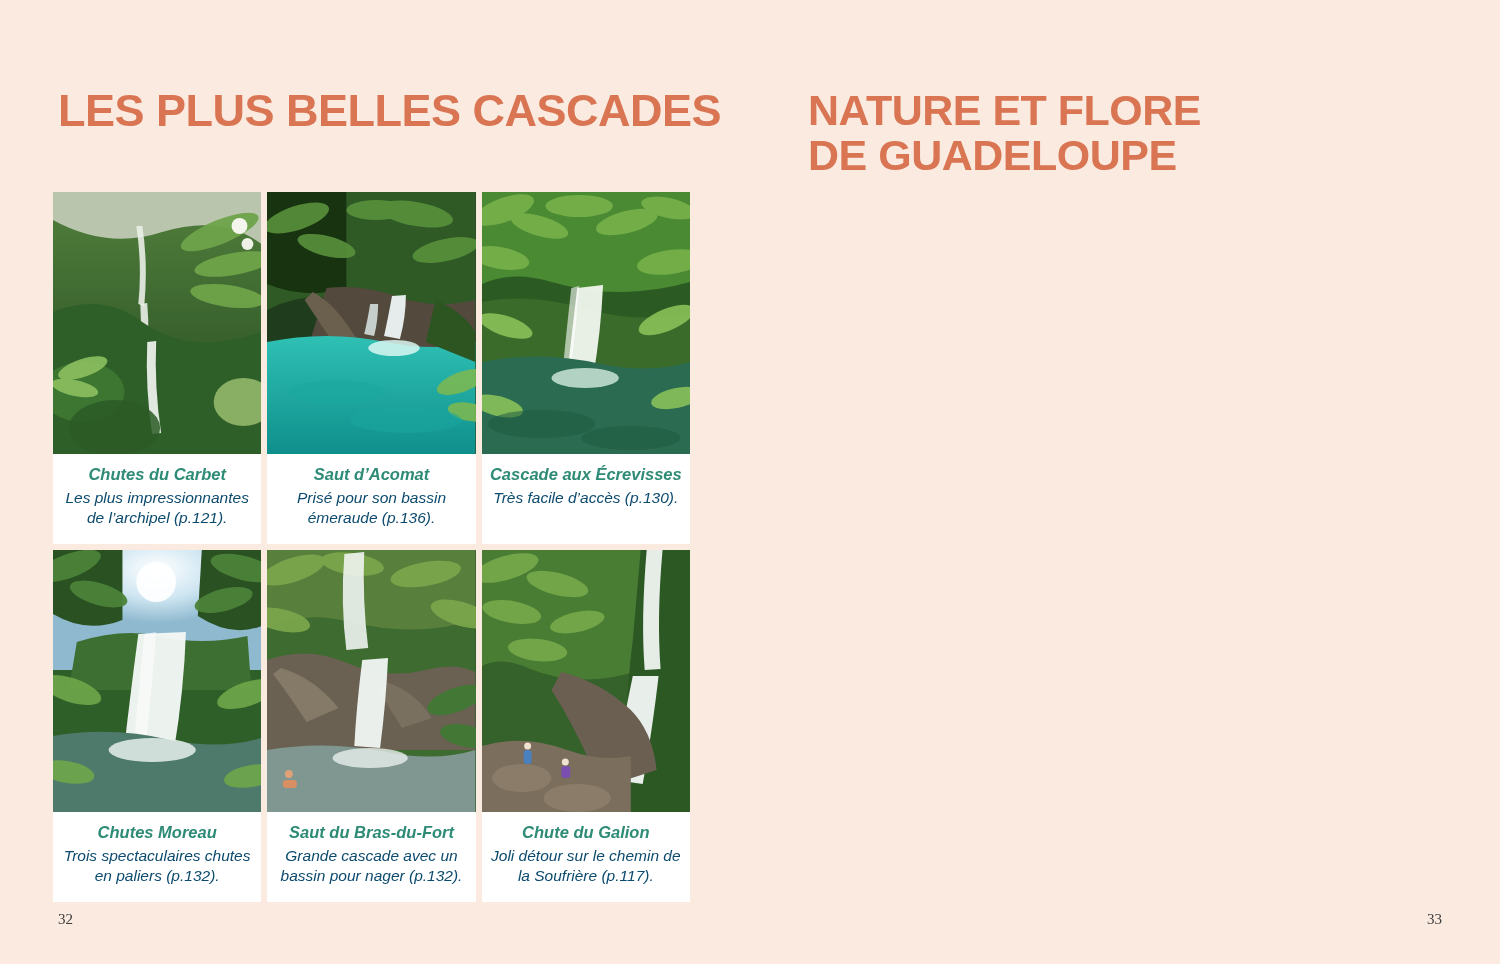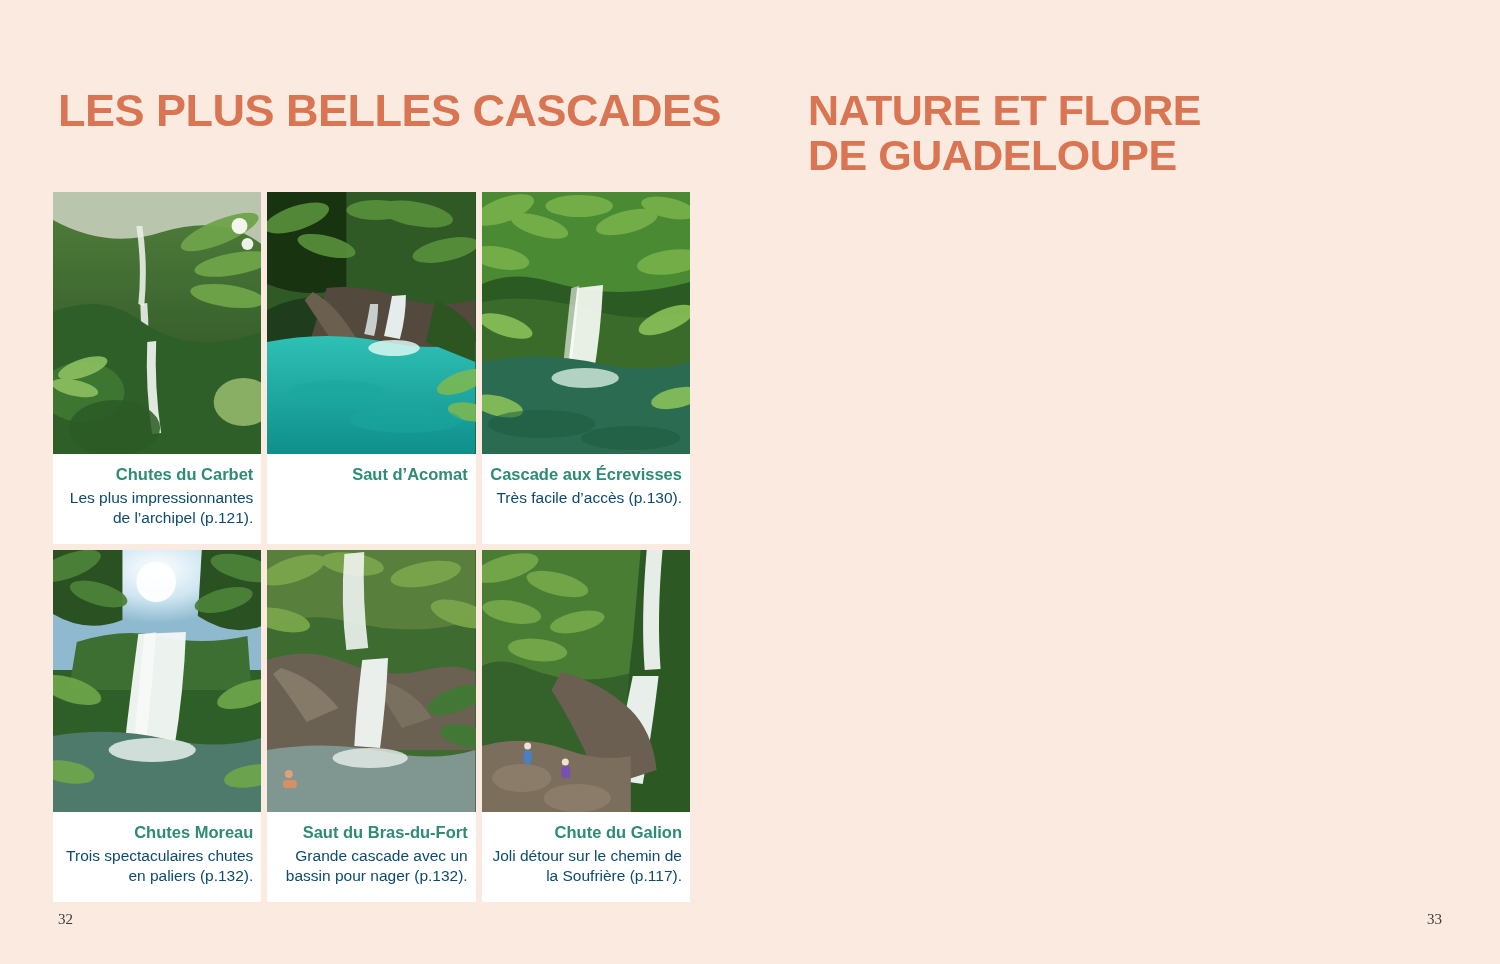--- a/index.html
+++ b/index.html
@@ -69,22 +69,23 @@
     position: relative;
     width: 100%;
     height: 262px;
     overflow: hidden;
     background: #2d5a2d;
   }
   .photo svg { display: block; width: 100%; height: 100%; }
 
   .card-caption {
     padding: 11px 8px 15px 8px;
-    text-align: right;
+    text-align: center;
     flex: 1;
+    font-style: italic;
   }
   .card-title {
     display: block;
     color: #2e8b76;
     font-weight: 700;
     font-size: 16.5px;
     line-height: 1.2;
     margin-bottom: 3px;
   }
   .card-desc {
@@ -179,20 +180,21 @@
               <ellipse cx="204" cy="220" rx="22" ry="9" transform="rotate(10 204 220)"></ellipse>
             </g>
             <g fill="#1aa79f" opacity=".5">
               <ellipse cx="70" cy="200" rx="50" ry="12"></ellipse>
               <ellipse cx="140" cy="228" rx="56" ry="13"></ellipse>
             </g>
           </svg>
         </div>
         <div class="card-caption">
           <span class="card-title">Saut d’Acomat</span>
+          <span class="card-desc">Prisé pour son bassin émeraude (p.136).</span>
         </div>
       </div>
 
       <div class="photo-card">
         <div class="photo">
           <svg viewBox="0 0 210 262" preserveAspectRatio="none" aria-hidden="true">
             <rect width="210" height="262" fill="#2b5a22"></rect>
             <path d="M0 0 H210 V90 Q140 110 70 90 Q30 78 0 92 Z" fill="#4a8a33"></path>
             <g fill="#76b14a" opacity=".92">
               <ellipse cx="22" cy="18" rx="32" ry="12" transform="rotate(-20 22 18)"></ellipse>

